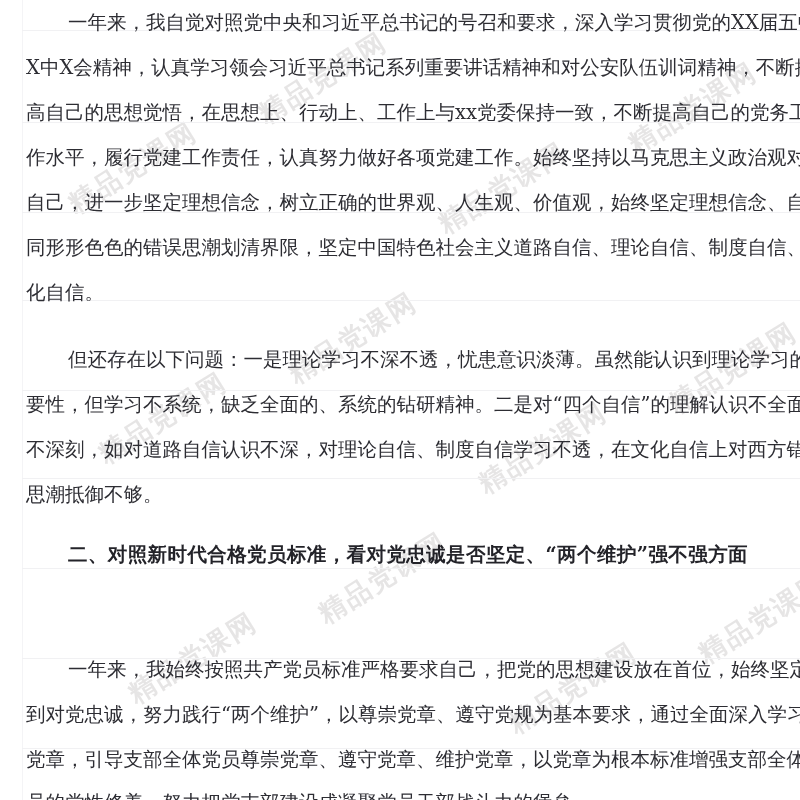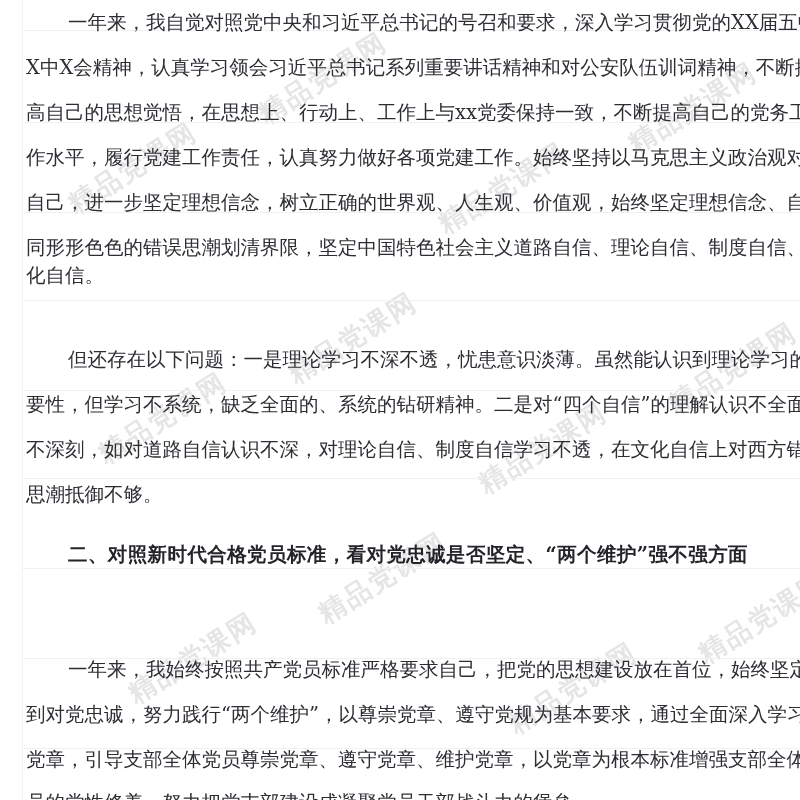--- a/index.html
+++ b/index.html
@@ -337,21 +337,21 @@
         <span>论</span>
         <span>自</span>
         <span>信</span>
         <span>、</span>
         <span>制</span>
         <span>度</span>
         <span>自</span>
         <span>信</span>
         <span>、</span>
       </div>
-      <div class="line" style="top: 261px;">化自信。</div>
+      <div class="line" style="top: 278px;">化自信。</div>
       <div class="line indent" style="top: 345px;">但还存在以下问题：一是理论学习不深不透，忧患意识淡薄。虽然能认识到理论学习的重</div>
       <div class="line justify" style="top: 390px;">
         <span>要</span>
         <span>性</span>
         <span>，</span>
         <span>但</span>
         <span>学</span>
         <span>习</span>
         <span>不</span>
         <span>系</span>

